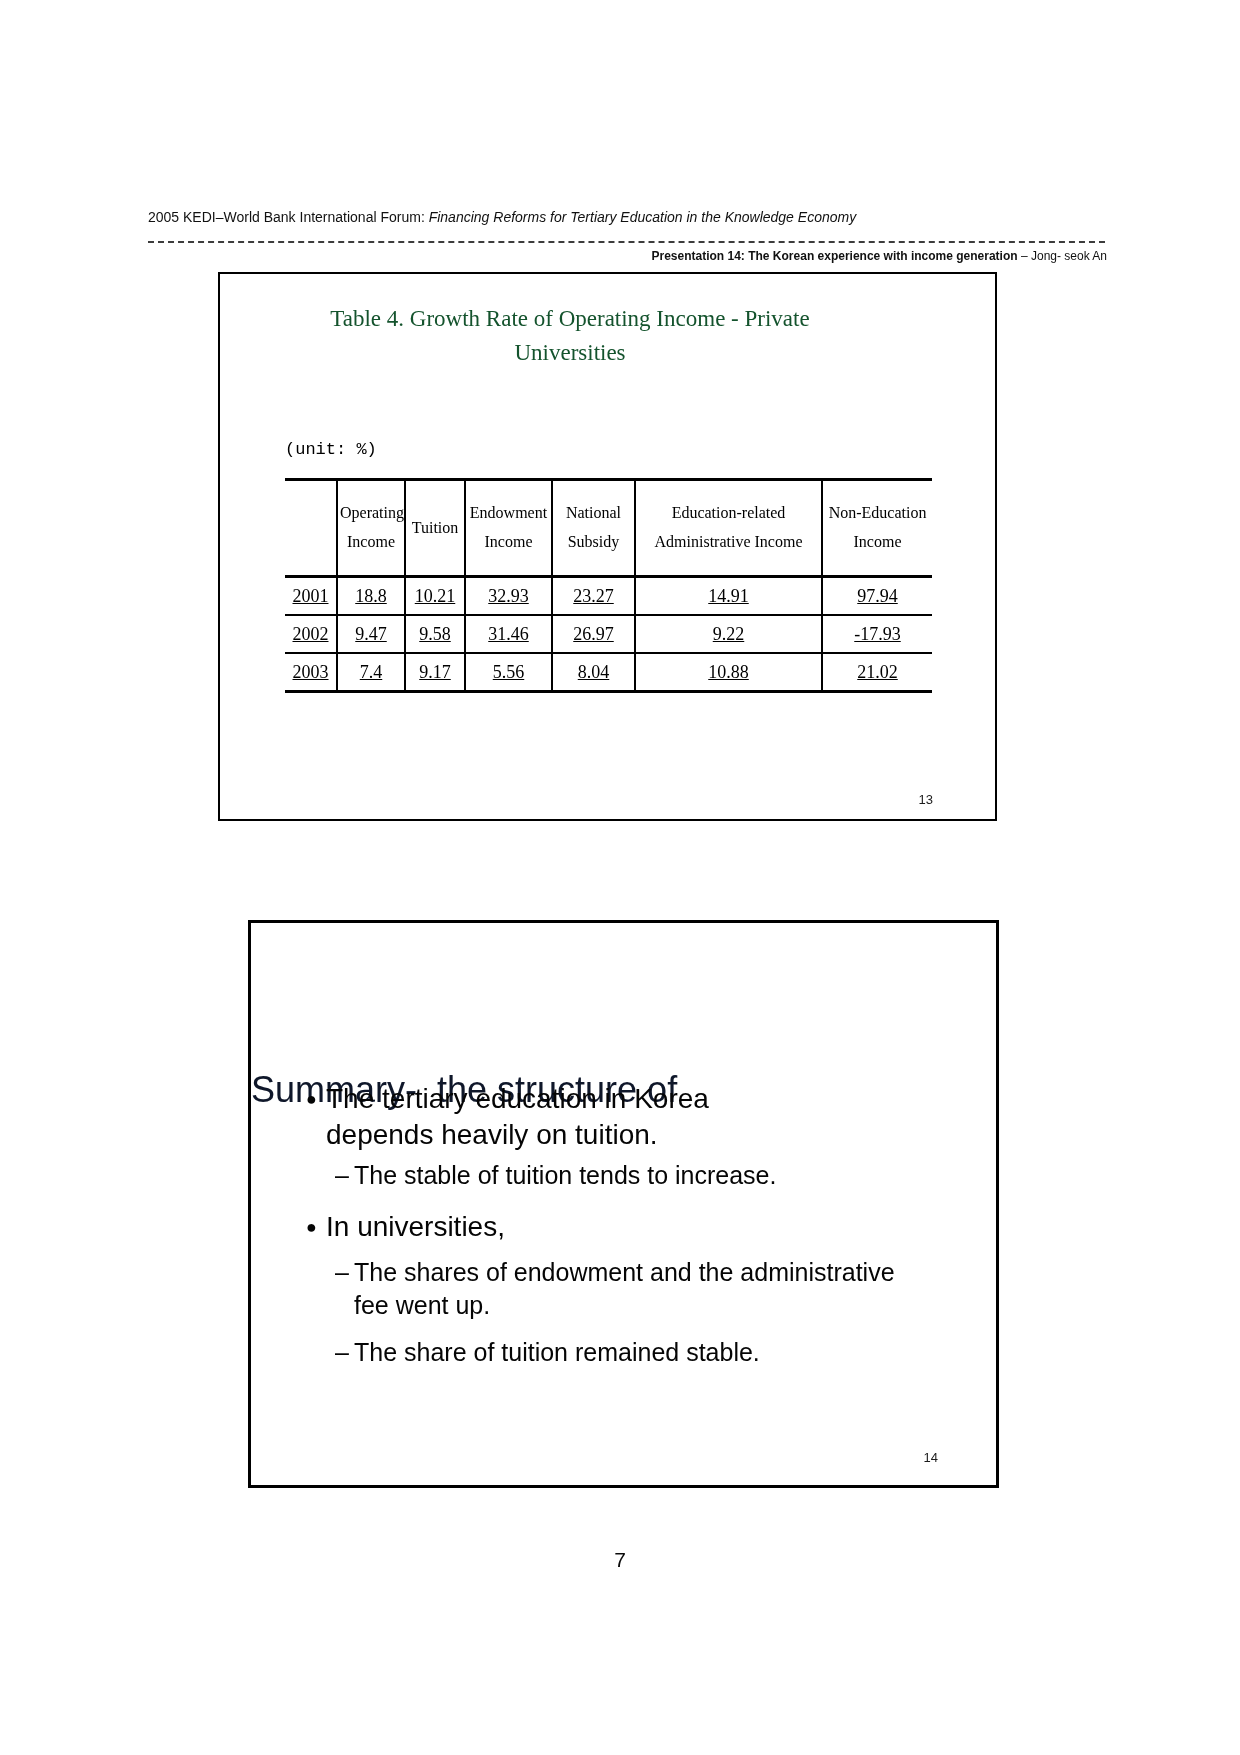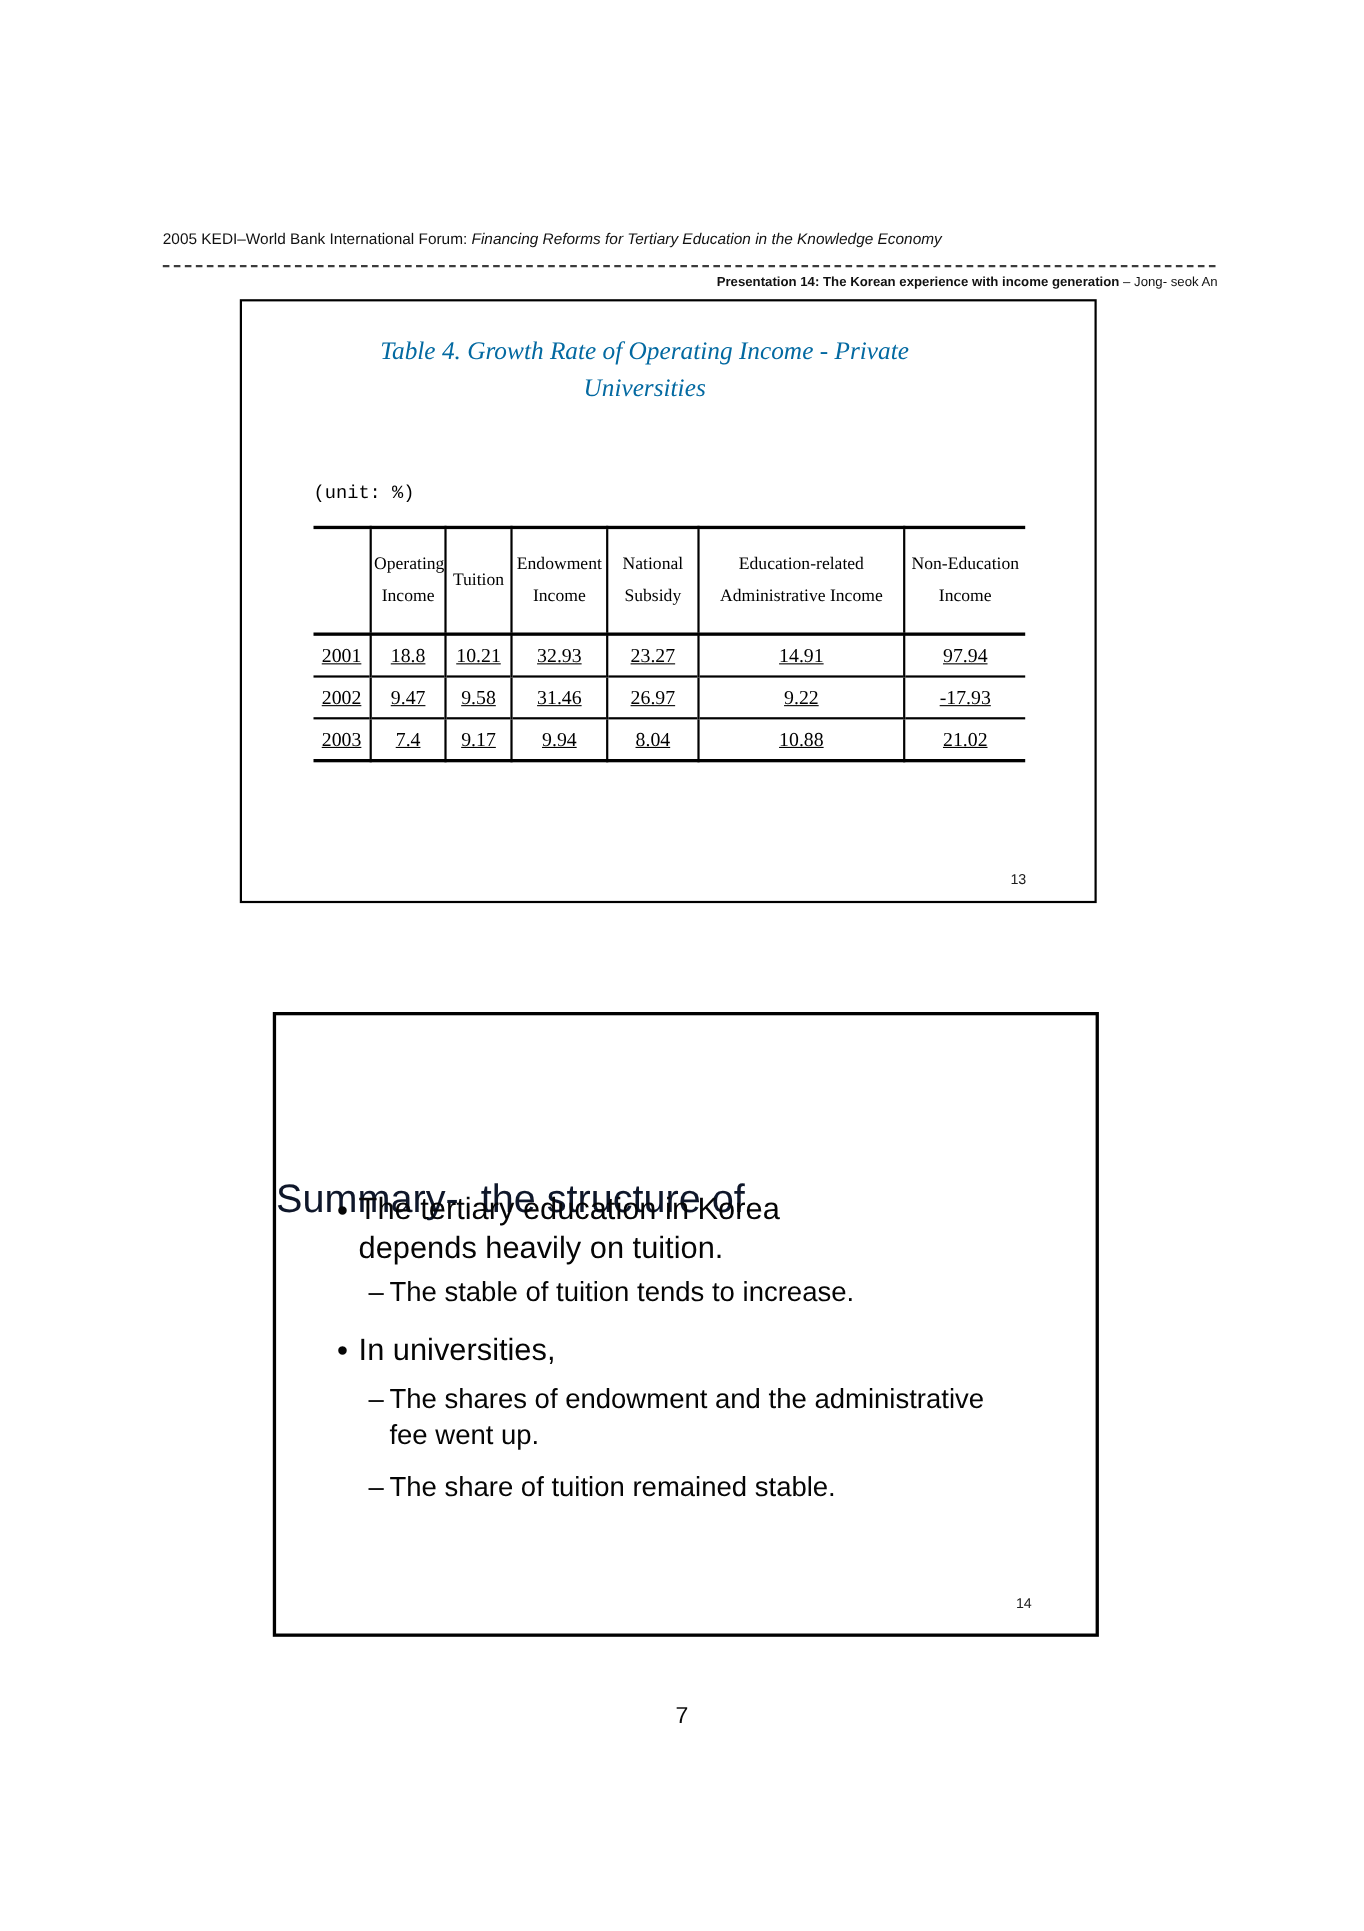--- a/index.html
+++ b/index.html
@@ -26,23 +26,23 @@
   }
   .hdr-line2 .b { font-weight:bold; }
 
   
   .slide { position:absolute; background:#fff; border:2px solid #000; }
   #slide13 { left:218px; top:272px; width:775px; height:545px; }
   #slide14 { left:248px; top:920px; width:745px; height:562px; border-width:3px; }
 
   
   .s13-title {
-    position:absolute; top:28px; left:16px; width:700px; text-align:center;
-    font-family:"Liberation Serif", serif; font-style:italic;
-    font-size:23px; line-height:34px; color:#0369a1;
+    position:absolute; top:28px; left:0; width:700px; text-align:center;
+    font-family:"Liberation Serif", serif; 
+    font-size:23px; line-height:34px; color:#14532d;
   }
   .unit-label {
     position:absolute; top:166px; left:65px; width:647px; text-align:left;
     font-family:Liberation Mono, monospace; font-size:17px;
   }
   table.t13 {
     position:absolute; left:65px; top:204px; width:647px;
     border-collapse:collapse; table-layout:fixed;
     font-family:"Liberation Serif", serif;
   }
@@ -142,21 +142,21 @@
           <td>9.58</td>
           <td>31.46</td>
           <td>26.97</td>
           <td>9.22</td>
           <td>-17.93</td>
         </tr>
         <tr>
           <td>2003</td>
           <td>7.4</td>
           <td>9.17</td>
-          <td>9.94</td>
+          <td>5.56</td>
           <td>8.04</td>
           <td>10.88</td>
           <td>21.02</td>
         </tr>
       </tbody>
     </table>
 
     <div class="slide-num" id="sn13">13</div>
   </div>
 

